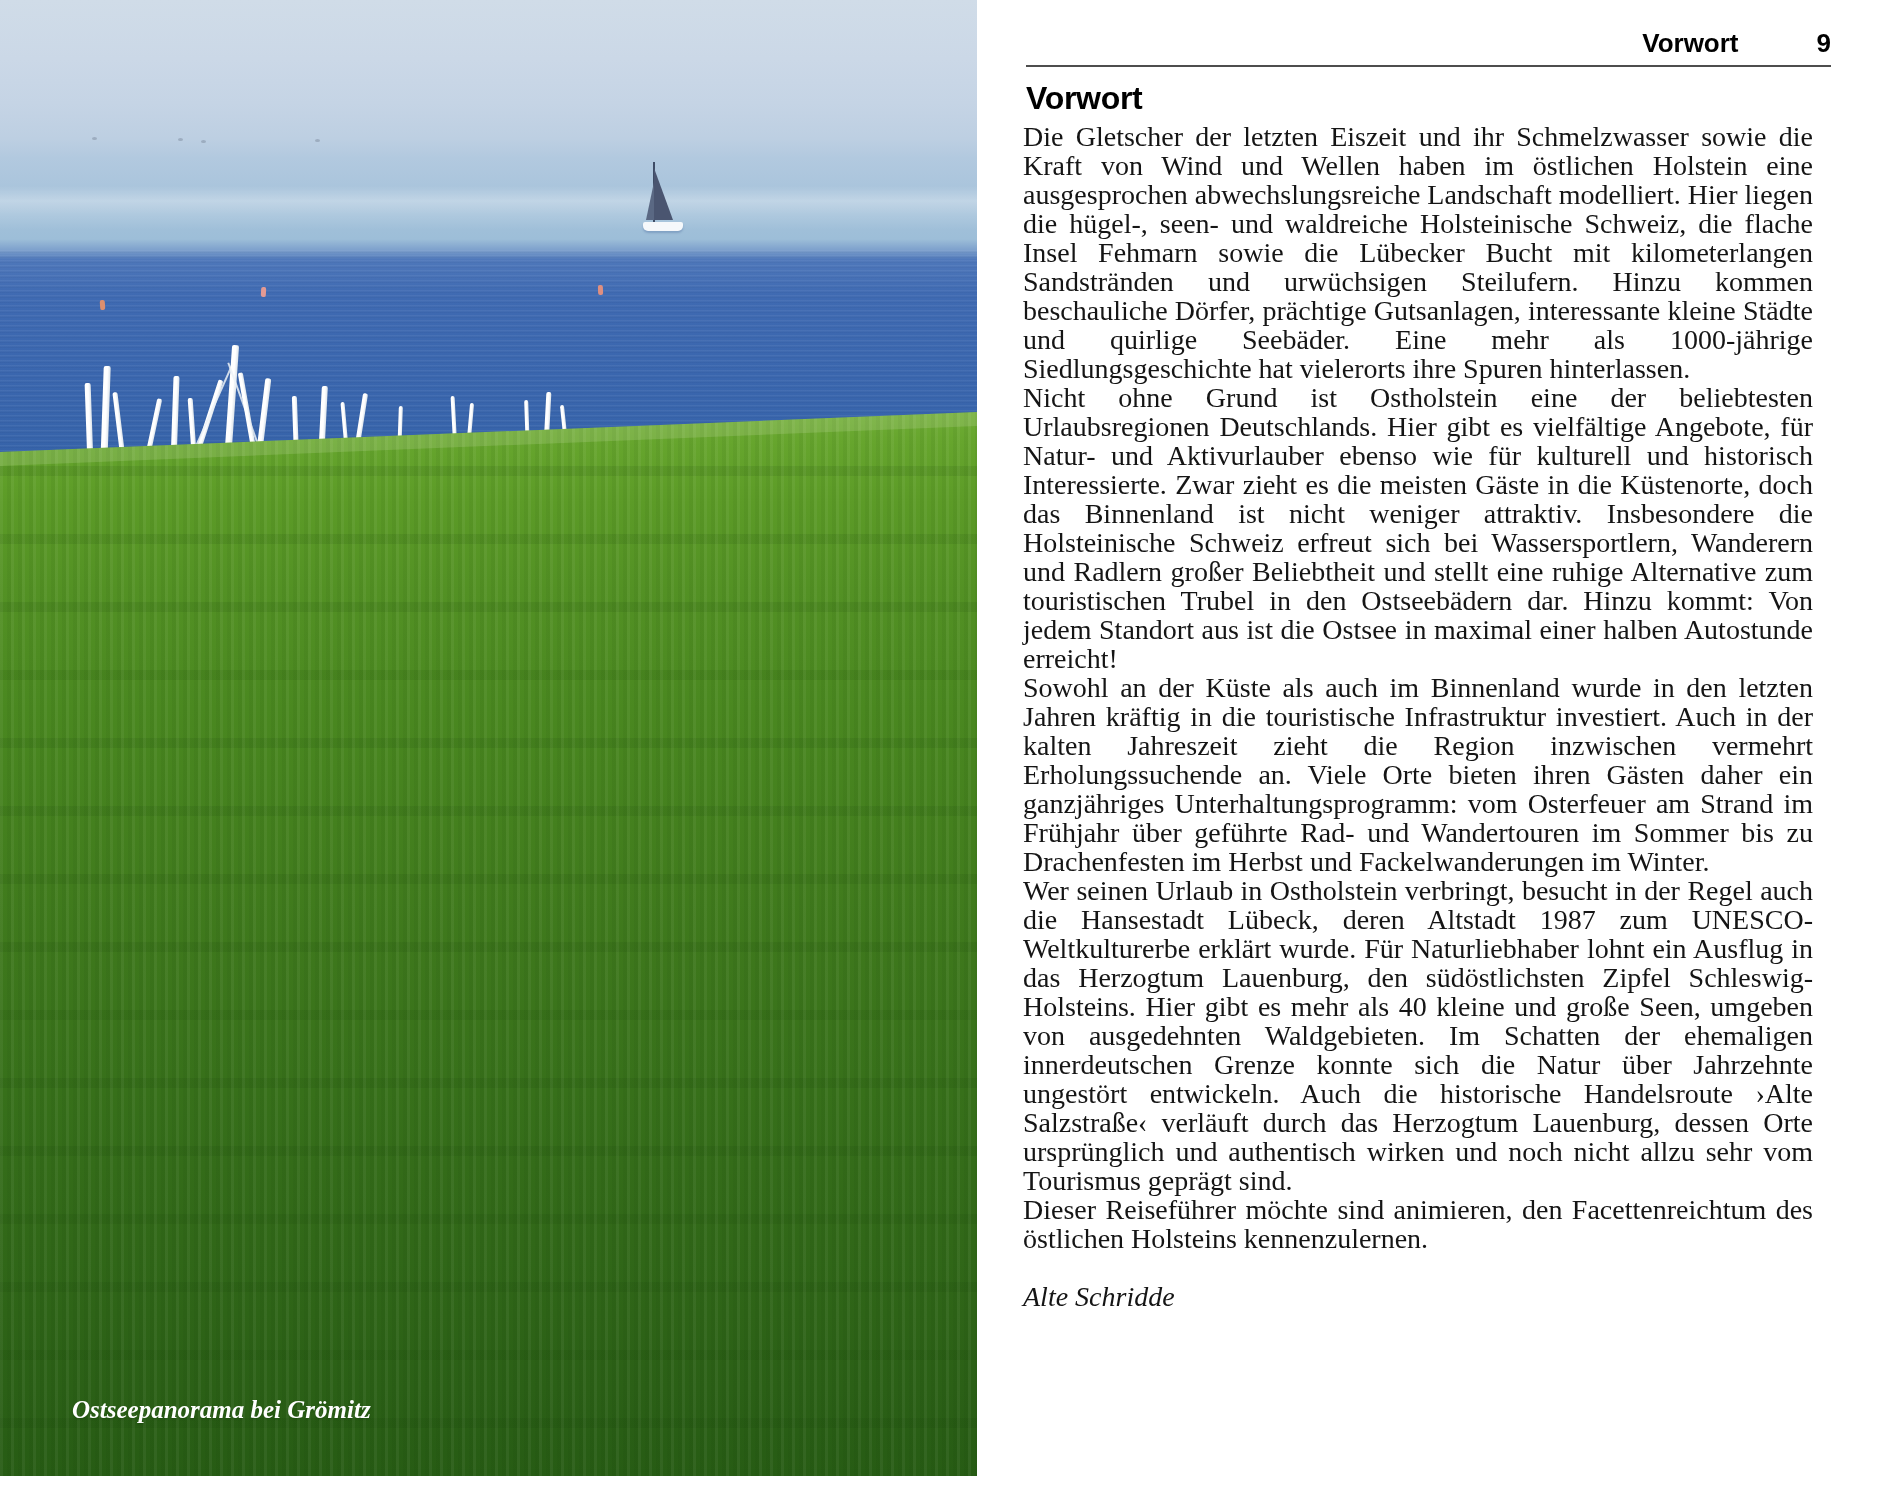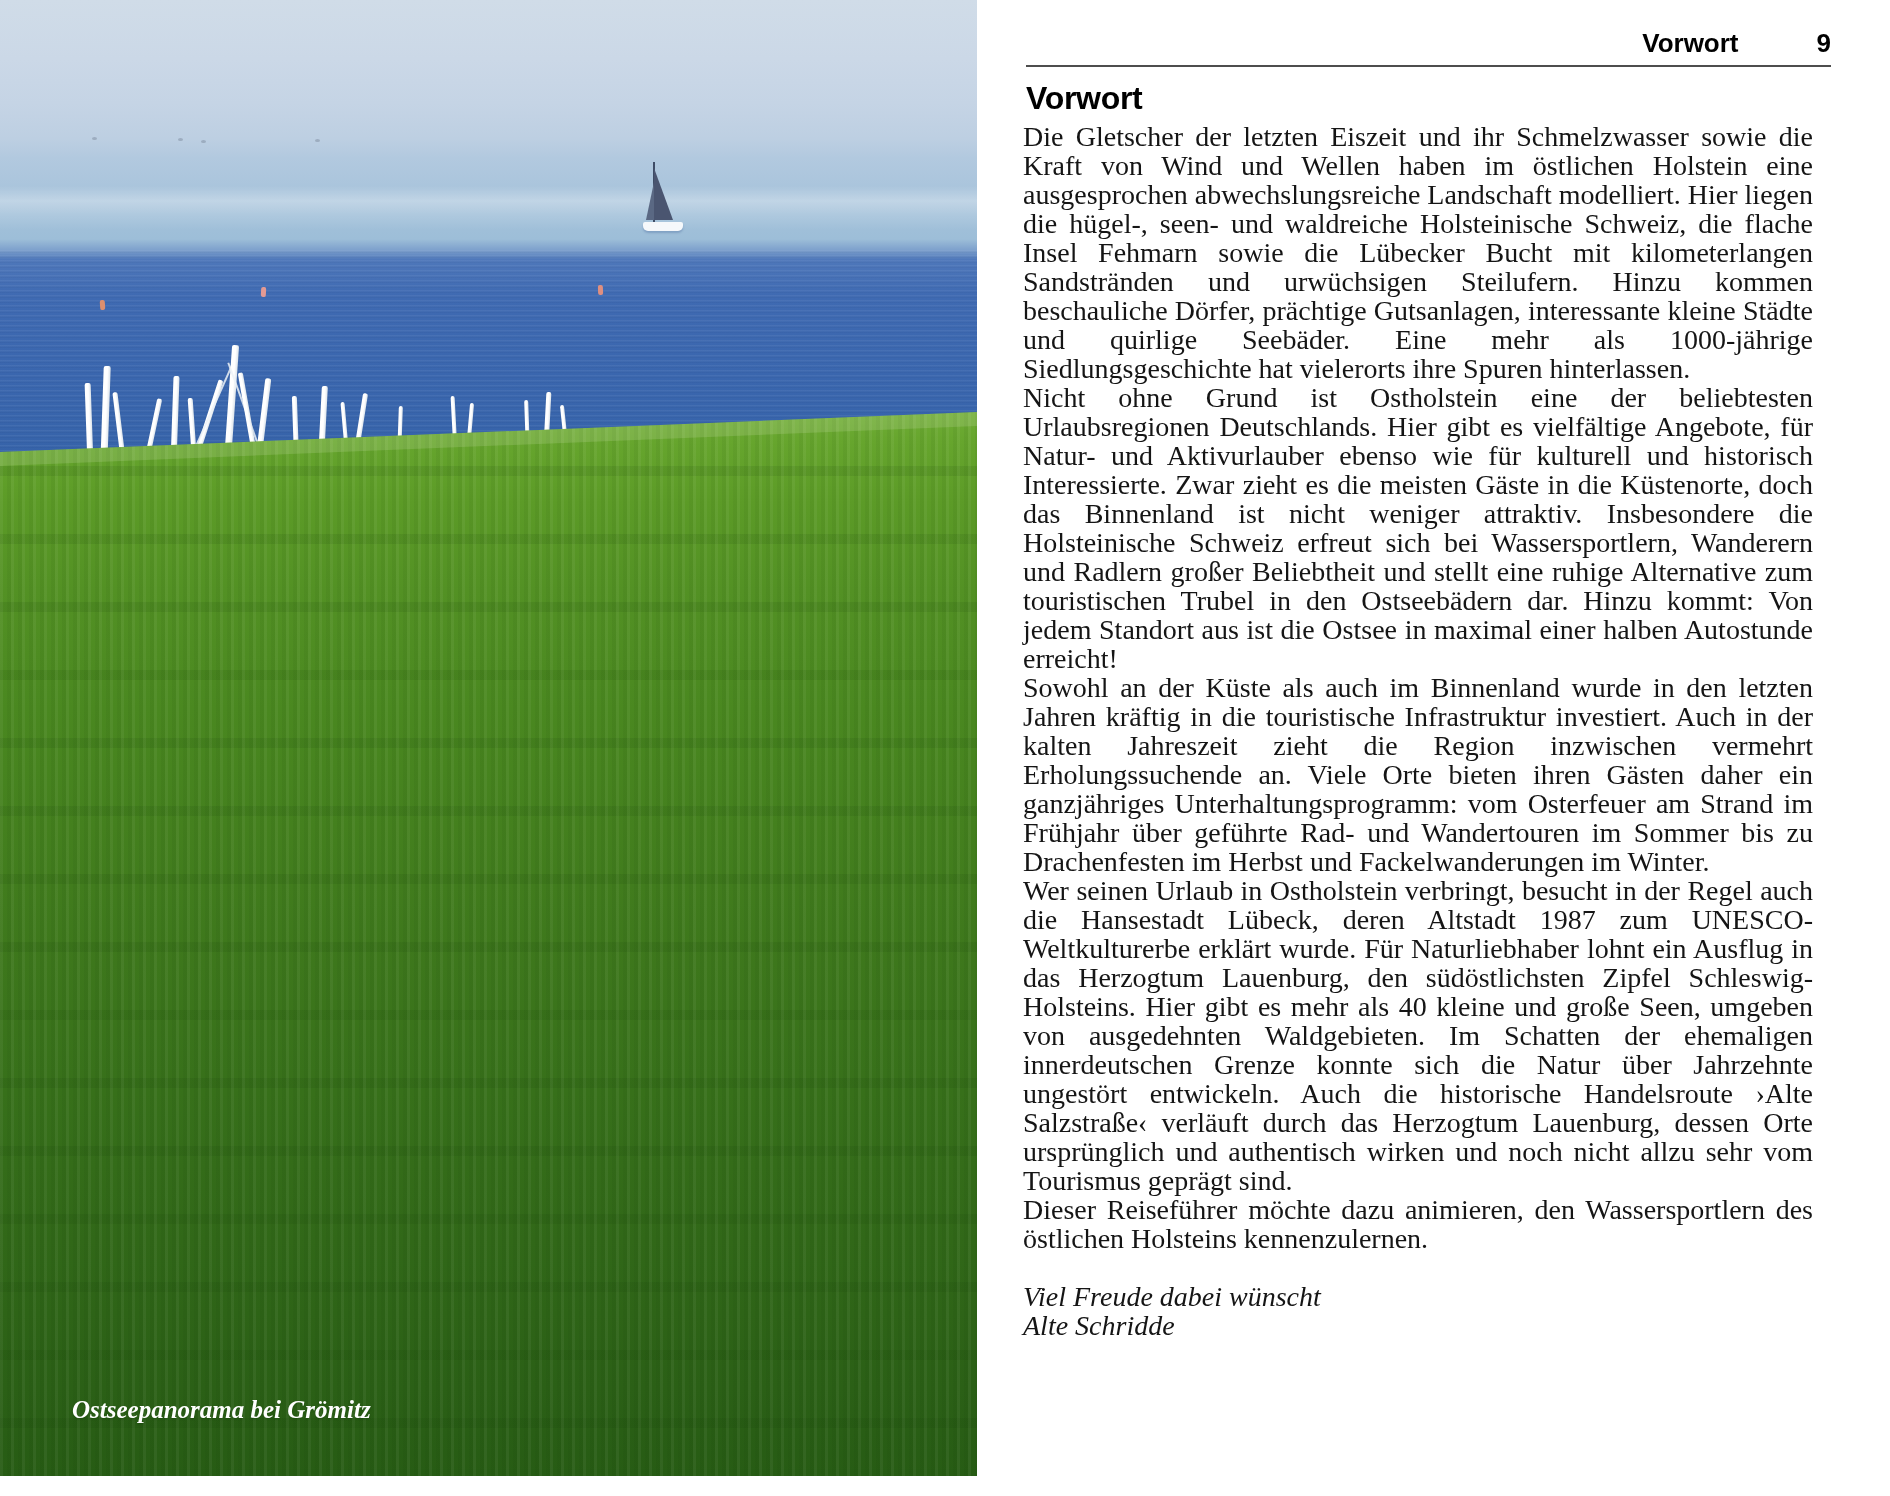--- a/index.html
+++ b/index.html
@@ -130,21 +130,20 @@
       <span>9</span>
     </header>
 
     <h1 class="page-title">Vorwort</h1>
 
     <div class="body-text">
       <p lang="de">Die Gletscher der letzten Eiszeit und ihr Schmelzwasser sowie die Kraft von Wind und Wellen haben im östlichen Holstein eine ausgesprochen abwechslungsreiche Landschaft modelliert. Hier liegen die hügel-, seen- und waldreiche Holsteinische Schweiz, die flache Insel Fehmarn sowie die Lübecker Bucht mit kilometerlangen Sandstränden und urwüchsigen Steilufern. Hinzu kommen beschauliche Dörfer, prächtige Gutsanlagen, interessante kleine Städte und quirlige Seebäder. Eine mehr als 1000-jährige Siedlungsgeschichte hat vielerorts ihre Spuren hinterlassen.</p>
       <p lang="de">Nicht ohne Grund ist Ostholstein eine der beliebtesten Urlaubsregionen Deutschlands. Hier gibt es vielfältige Angebote, für Natur- und Aktivurlauber ebenso wie für kulturell und historisch Interessierte. Zwar zieht es die meisten Gäste in die Küstenorte, doch das Binnenland ist nicht weniger attraktiv. Insbesondere die Holsteinische Schweiz erfreut sich bei Wassersportlern, Wanderern und Radlern großer Beliebtheit und stellt eine ruhige Alternative zum touristischen Trubel in den Ostseebädern dar. Hinzu kommt: Von jedem Standort aus ist die Ostsee in maximal einer halben Autostunde erreicht!</p>
       <p lang="de">Sowohl an der Küste als auch im Binnenland wurde in den letzten Jahren kräftig in die touristische Infrastruktur investiert. Auch in der kalten Jahreszeit zieht die Region inzwischen vermehrt Erholungssuchende an. Viele Orte bieten ihren Gästen daher ein ganzjähriges Unterhaltungsprogramm: vom Osterfeuer am Strand im Frühjahr über geführte Rad- und Wandertouren im Sommer bis zu Drachenfesten im Herbst und Fackelwanderungen im Winter.</p>
       <p lang="de">Wer seinen Urlaub in Ostholstein verbringt, besucht in der Regel auch die Hansestadt Lübeck, deren Altstadt 1987 zum UNESCO-Weltkulturerbe erklärt wurde. Für Naturliebhaber lohnt ein Ausflug in das Herzogtum Lauenburg, den südöstlichsten Zipfel Schleswig-Holsteins. Hier gibt es mehr als 40 kleine und große Seen, umgeben von ausgedehnten Waldgebieten. Im Schatten der ehemaligen innerdeutschen Grenze konnte sich die Natur über Jahrzehnte ungestört entwickeln. Auch die historische Handelsroute ›Alte Salzstraße‹ verläuft durch das Herzogtum Lauenburg, dessen Orte ursprünglich und authentisch wirken und noch nicht allzu sehr vom Tourismus geprägt sind.</p>
-      <p lang="de">Dieser Reiseführer möchte dazu animieren, den Wassersportlern des östlichen Holsteins kennenzulernen.</p>
+      <p lang="de">Dieser Reiseführer möchte sind animieren, den Facettenreichtum des östlichen Holsteins kennenzulernen.</p>
       <div class="closing-block">
-        <p>Viel Freude dabei wünscht</p>
         <p>Alte Schridde</p>
       </div>
     </div>
   </main>
 
 </div>
 
 </body></html>

